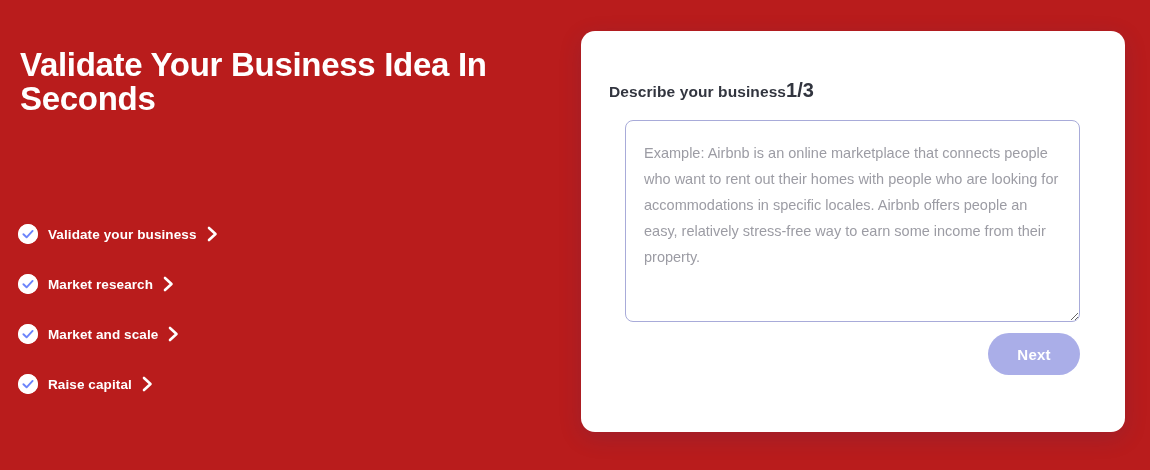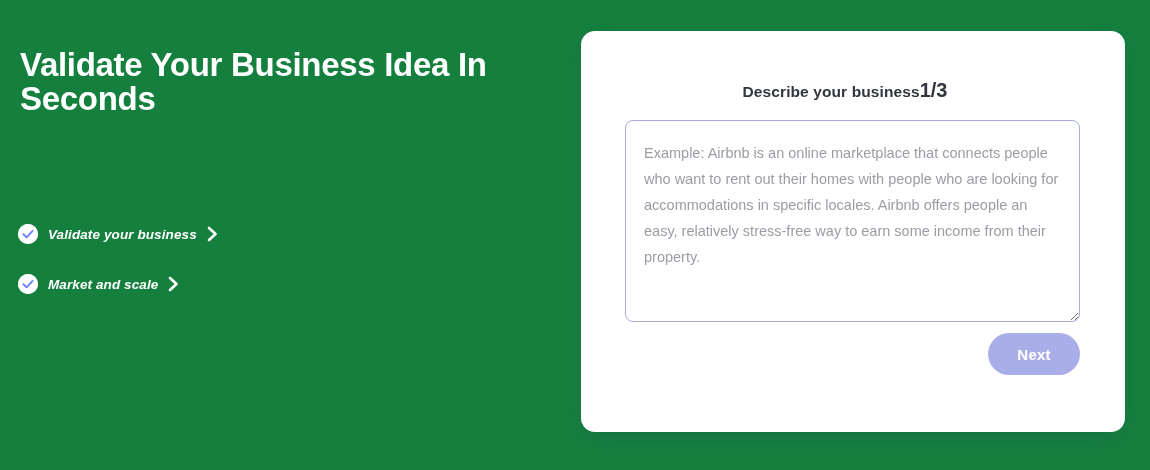--- a/index.html
+++ b/index.html
@@ -10,21 +10,21 @@
     width: 1150px;
     height: 470px;
     background: #6b84fb;
     font-family: "Liberation Sans", sans-serif;
     overflow: hidden;
   }
   .page {
     position: relative;
     width: 1150px;
     height: 470px;
-    background: #15803d;
+    background: #b91c1c;
   }
 
   
   .left-panel {
     position: absolute;
     left: 20px;
     top: 48px;
     width: 530px;
   }
   .hero-title {
@@ -55,21 +55,20 @@
     margin: 0;
     padding: 0;
   }
   .check-item {
     display: flex;
     align-items: center;
     height: 28px;
     margin-bottom: 22px;
     cursor: pointer;
     width: max-content;
-    font-style: italic;
   }
   .check-circle {
     width: 20px;
     height: 20px;
     flex: 0 0 20px;
     border-radius: 50%;
     background: #ffffff;
     display: flex;
     align-items: center;
     justify-content: center;
@@ -102,21 +101,21 @@
     box-shadow: 0 6px 22px rgba(40, 50, 110, 0.18);
     box-sizing: border-box;
   }
   .card-header {
     position: absolute;
     left: 28px;
     right: 44px;
     top: 48px;
     display: flex;
     align-items: baseline;
-    justify-content: center;
+    justify-content: flex-start;
   }
   .card-title {
     color: #32353f;
     font-size: 15.5px;
     font-weight: bold;
     letter-spacing: 0.1px;
   }
   .card-step {
     color: #32353f;
     font-size: 20px;
@@ -186,36 +185,64 @@
         </svg>
       </span>
       <span class="check-label">Validate your business</span>
       <span class="chevron">
         <svg width="13" height="18" viewBox="0 0 13 18">
           <path d="M3 3 L9.5 9 L3 15" fill="none" stroke="#ffffff" stroke-width="2.6" stroke-linecap="round" stroke-linejoin="round"></path>
         </svg>
       </span>
     </li>
 
+    <li class="check-item">
+      <span class="check-circle">
+        <svg width="20" height="20" viewBox="0 0 20 20">
+          <circle cx="10" cy="10" r="10" fill="#ffffff"></circle>
+          <path d="M5.4 10.2 L8.6 13.3 L14.6 6.9" fill="none" stroke="#6b84fb" stroke-width="1.9" stroke-linecap="round" stroke-linejoin="round"></path>
+        </svg>
+      </span>
+      <span class="check-label">Market research</span>
+      <span class="chevron">
+        <svg width="13" height="18" viewBox="0 0 13 18">
+          <path d="M3 3 L9.5 9 L3 15" fill="none" stroke="#ffffff" stroke-width="2.6" stroke-linecap="round" stroke-linejoin="round"></path>
+        </svg>
+      </span>
+    </li>
 
     <li class="check-item">
       <span class="check-circle">
         <svg width="20" height="20" viewBox="0 0 20 20">
           <circle cx="10" cy="10" r="10" fill="#ffffff"></circle>
           <path d="M5.4 10.2 L8.6 13.3 L14.6 6.9" fill="none" stroke="#6b84fb" stroke-width="1.9" stroke-linecap="round" stroke-linejoin="round"></path>
         </svg>
       </span>
       <span class="check-label">Market and scale</span>
       <span class="chevron">
         <svg width="13" height="18" viewBox="0 0 13 18">
           <path d="M3 3 L9.5 9 L3 15" fill="none" stroke="#ffffff" stroke-width="2.6" stroke-linecap="round" stroke-linejoin="round"></path>
         </svg>
       </span>
     </li>
 
+    <li class="check-item">
+      <span class="check-circle">
+        <svg width="20" height="20" viewBox="0 0 20 20">
+          <circle cx="10" cy="10" r="10" fill="#ffffff"></circle>
+          <path d="M5.4 10.2 L8.6 13.3 L14.6 6.9" fill="none" stroke="#6b84fb" stroke-width="1.9" stroke-linecap="round" stroke-linejoin="round"></path>
+        </svg>
+      </span>
+      <span class="check-label">Raise capital</span>
+      <span class="chevron">
+        <svg width="13" height="18" viewBox="0 0 13 18">
+          <path d="M3 3 L9.5 9 L3 15" fill="none" stroke="#ffffff" stroke-width="2.6" stroke-linecap="round" stroke-linejoin="round"></path>
+        </svg>
+      </span>
+    </li>
 
   </ul>
 
   <div class="card">
     <div class="card-header">
       <span class="card-title">Describe your business</span>
       <span class="card-step">1/3</span>
     </div>
   </div>
 

